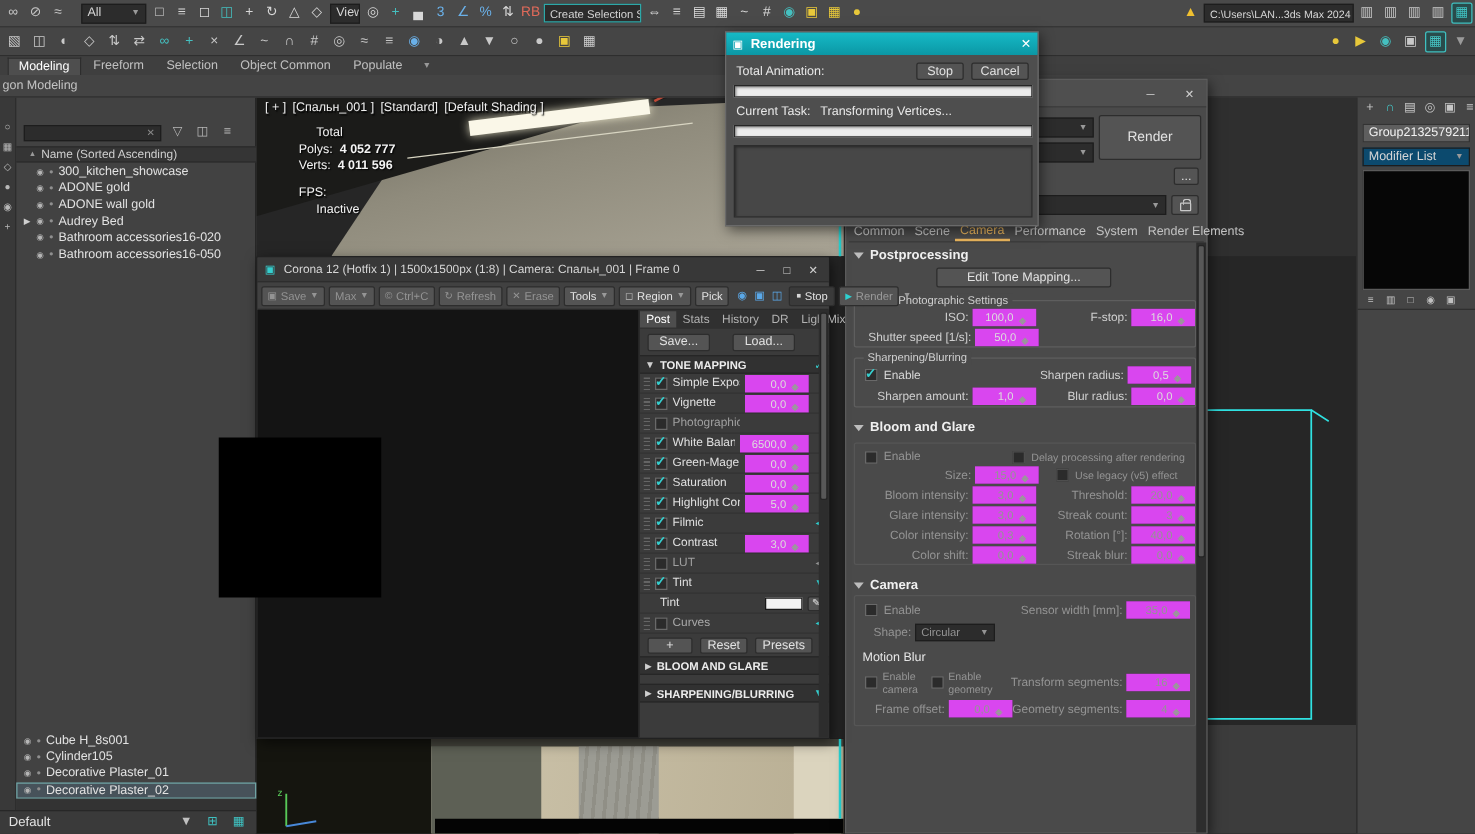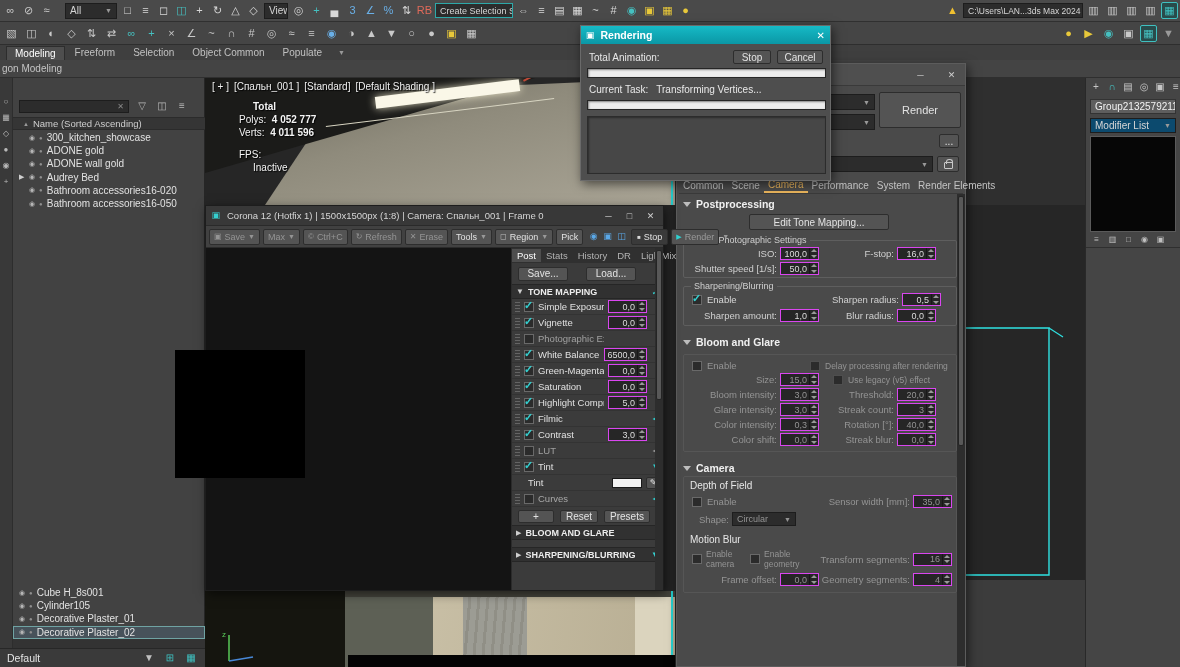--- a/index.html
+++ b/index.html
@@ -10,21 +10,21 @@
 .ico{display:inline-flex;align-items:center;justify-content:center;width:17px;height:17px;font-size:11px;line-height:1;flex:0 0 auto;color:#c8c8c8;white-space:nowrap}
 .ico.sm{width:14px;height:14px;font-size:10px}
 .ico.active-tool{border:1px solid #3fc0c0;background:#294b4b;border-radius:2px}
 .dd{background:#2c2c2c;border:1px solid #1d1d1d;display:flex;align-items:center;justify-content:space-between;padding:0 4px;color:#d6d6d6;font-size:10px;white-space:nowrap;overflow:hidden}
 .caret{color:#999;font-size:7px;line-height:1}
 .btn{display:inline-flex;align-items:center;justify-content:center;background:#545454;border:1px solid #2d2d2d;border-radius:2px;color:#e2e2e2;font-size:10px;gap:3px;white-space:nowrap}
 .btn.dim{color:#8e8e8e}
 .cb{width:10px;height:10px;background:#2b2b2b;border:1px solid #696969;position:relative;flex:0 0 auto}
 .cb.checked::after{content:"✓";position:absolute;left:-1px;top:-4px;color:#35cfcf;font-size:11px;font-weight:700}
 .cb.dimbox{border-color:#4e4e4e}
-.spin{display:inline-flex;height:13px;background:#262626;border:1px solid #d946ef;align-items:stretch;flex:0 0 auto}
+.spin{display:inline-flex;height:13px;background:#262626;border:7px solid #d946ef;align-items:stretch;flex:0 0 auto}
 .sval{min-width:28px;padding:0 2px;font-size:9px;color:#dcdcdc;display:flex;align-items:center;justify-content:flex-end}
 .sarr{width:9px;display:flex;flex-direction:column;border-left:1px solid #181818}
 .sarr i{flex:1;display:flex;align-items:center;justify-content:center}
 .sarr i::before{content:"";border-left:3px solid transparent;border-right:3px solid transparent}
 .sarr .up::before{border-bottom:3px solid #999}
 .sarr .dn::before{border-top:3px solid #999}
 .dim,.dim span,.dim .sval,.dim .flabel{color:#949494}
 .grip{width:5px;height:10px;flex:0 0 auto;background:repeating-linear-gradient(to bottom,#878787 0 1px,transparent 1px 3px);opacity:.55}
 .hdr-arrow{font-size:8px;color:#cfcfcf}
 .ex-row{height:13.2px;display:flex;align-items:center;gap:4px;padding-left:6px;font-size:10px;color:#e2e2e2;white-space:nowrap}
@@ -74,21 +74,21 @@
     <div class="abs" style="left:761px;top:502px;width:119px;height:87px;background:#3c3c3c"></div>
 
     <div class="abs flex ts" style="left:7px;top:3px;gap:5px;font-size:10px;color:#f0f0f0">
       <span>[ + ]</span>
       <span>[Спальн_001 ]</span>
       <span>[Standard]</span>
       <span>[Default Shading ]</span>
     </div>
 
     <div class="abs ts" style="left:34px;top:22px;font-size:10px;color:#f4f4f4;line-height:13px">
-      <div style="padding-left:14px;font-weight:700">Total</div>
+      <div style="padding-left:14px;font-weight:400">Total</div>
       <div><span>Polys:</span>&nbsp;&nbsp;<b>4 052 777</b></div>
       <div><span>Verts:</span>&nbsp;&nbsp;<b>4 011 596</b></div>
       <div style="height:9px"></div>
       <div>FPS:</div>
       <div style="padding-left:14px">Inactive</div>
     </div>
 
     <svg class="abs" style="left:756px;top:222px" width="124" height="300" viewBox="0 0 124 300">
       <path d="M4,28 L88,28 L88,275 L4,275" fill="none" stroke="#2fe2e2" stroke-width="1.4"></path>
       <path d="M88,28 L102,37" fill="none" stroke="#2fe2e2" stroke-width="1.2"></path>
@@ -585,21 +585,20 @@
             </span>
           </div>
         </div>
     </div>
 
     <div class="abs sec-hdr" style="left:6px;top:398px">
         <span class="tri"></span>
         <span>Camera</span>
       </div>
     <div class="abs" style="left:6px;top:412px;width:274px;border:1px solid #565656;border-radius:2px;padding-bottom:6px">
-      <div style="font-size:10px;color:#e6e6e6;padding:3px 0 0 6px">Depth of Field</div>
       <div class="frow dim" style="margin-top:4px">
         <span class="flex" style="width:126px;gap:5px;padding-left:8px">
           <span class="cb"></span>
           <span>Enable</span>
         </span>
         <span class="flabel" style="flex:1">Sensor width [mm]:</span>
         <span class="spin" style="margin-right:4px">
             <span class="sval">35,0</span>
             <span class="sarr">
               <i class="up"></i>

